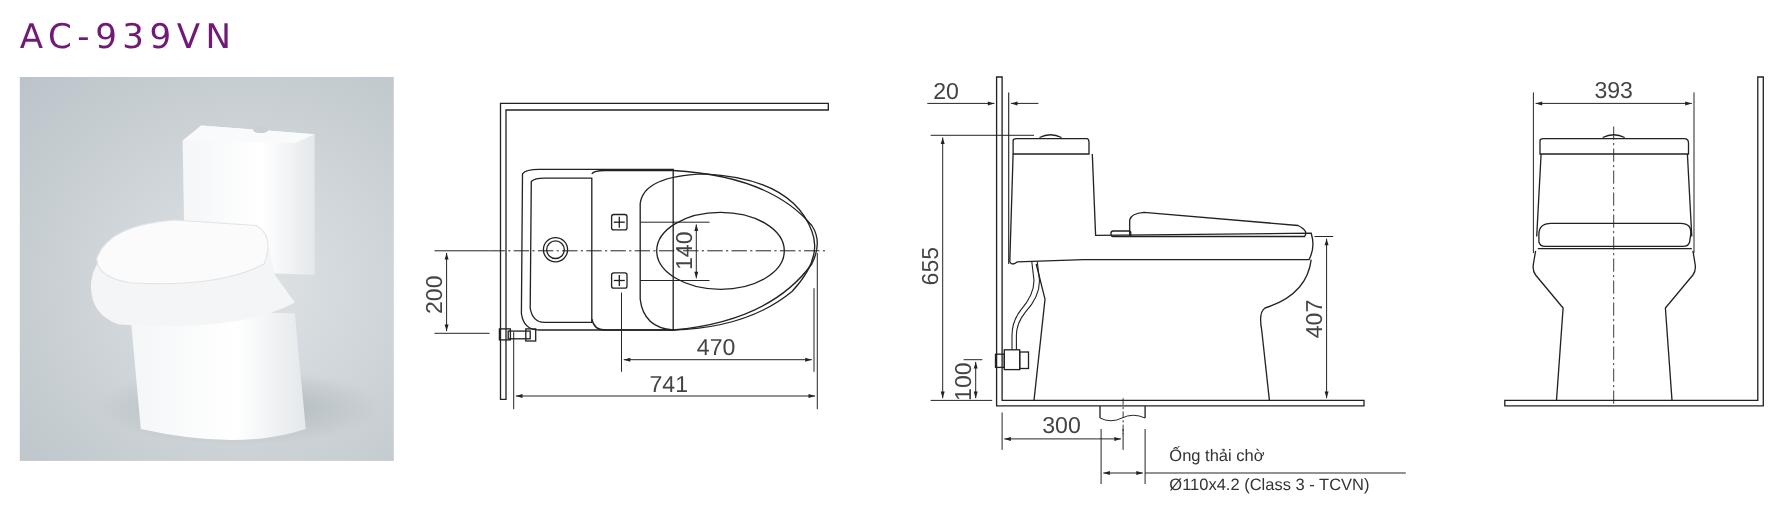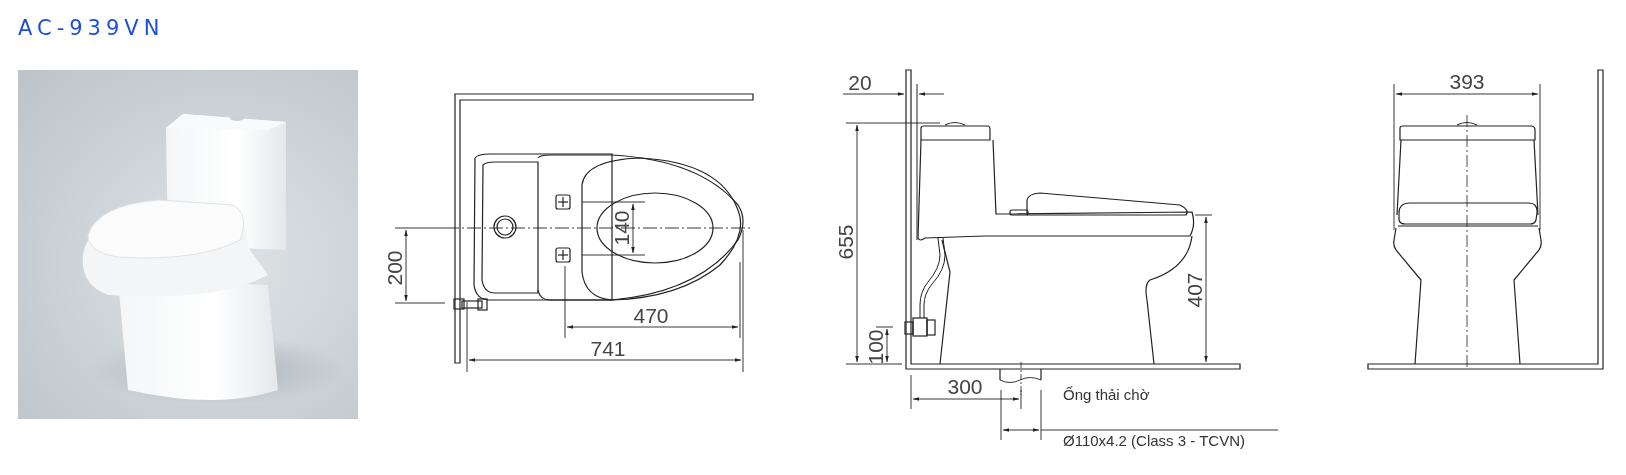--- a/index.html
+++ b/index.html
@@ -1,20 +1,20 @@
 <!DOCTYPE html>
 <html><head>
   <meta charset="utf-8">
   <style>
     html, body { margin: 0; padding: 0; background: #ffffff; }
     body { width: 1626px; height: 475px; position: relative; overflow: hidden; font-family: "Liberation Sans", sans-serif; }
     .title {
       position: absolute; left: 18px; top: 16px;
       font-family: "DejaVu Sans", sans-serif;
-      font-size: 21px; letter-spacing: 5px; color: #1d4ed8; font-weight: 400;
+      font-size: 31px; letter-spacing: 5px; color: #701a75; font-weight: 400;
     }
     .photo {
       position: absolute; left: 18px; top: 70px; width: 340px; height: 349px;
       background: radial-gradient(ellipse at 60% 55%, #dfe3e6 0%, #cfd5d9 45%, #bcc4c9 100%);
       overflow: hidden;
     }
     .photo svg { position: absolute; left: 0; top: 0; }
     .drawing { position: absolute; left: 0; top: 0; }
     .dim-text { font-family: "Liberation Sans", sans-serif; fill: #444; }
     .note { position: absolute; font-family: "Liberation Sans", sans-serif; font-size: 15px; color: #333; white-space: nowrap; }
@@ -182,14 +182,14 @@
     <line x1="1394" y1="84" x2="1394" y2="230" stroke-width="0.9"></line>
     <line x1="1540" y1="84" x2="1540" y2="230" stroke-width="0.9"></line>
 
     <line x1="1467" y1="115" x2="1467" y2="368" stroke-dasharray="12 3 2 3" stroke-width="0.8"></line>
 
     <line x1="1396" y1="94" x2="1538" y2="94" stroke-width="0.9" marker-start="url(#arr)" marker-end="url(#arr)"></line>
   </g>
   <text class="dim-text" font-size="21" x="1467" y="89" text-anchor="middle">393</text>
 </svg>
 
-<div class="note" style="left:1063px; top:386px;">Ống thải chờ</div>
+<div class="note" style="left:1063px; top:406px;">Ống thải chờ</div>
 <div class="note" style="left:1063px; top:432px;">Ø110x4.2 (Class 3 - TCVN)</div>
 
 </body></html>

